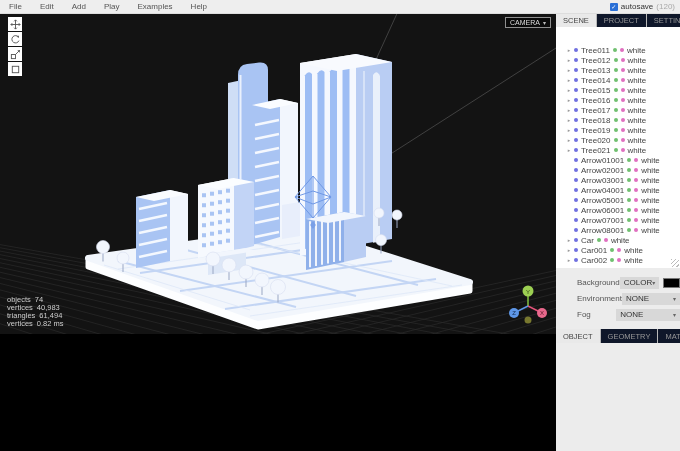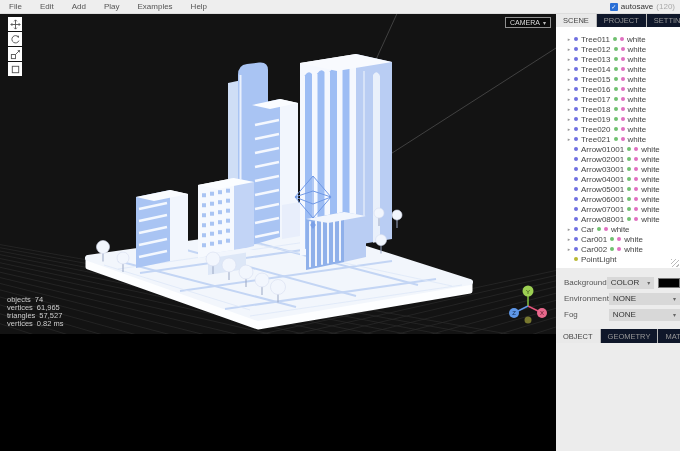--- a/index.html
+++ b/index.html
@@ -23,30 +23,30 @@
   .camera-btn .caret{font-size:6px;color:#bbb;}
   .stats{position:absolute;left:7px;bottom:6px;font-size:7.5px;color:#cfcfcf;line-height:8px;}
   .stat .sv{margin-left:4px;}
   .axis{position:absolute;right:6px;bottom:4px;cursor:pointer;}
 
   
   .sidebar{position:absolute;top:13px;right:0;width:124px;height:438px;background:#ececec;font-size:8px;color:#444;display:flex;flex-direction:column;}
   .tabbar{height:14px;background:#0f172a;display:flex;font-size:7.5px;flex:none;}
   .tab{padding:0 7px;display:flex;align-items:center;color:#999;border-right:1px solid #b9b9b9;cursor:pointer;}
   .tab.active{background:#e9e9e9;color:#444;}
-  .outliner{background:#fff;height:241px;flex:none;position:relative;padding-top:7px;box-sizing:border-box;overflow:hidden;}
+  .outliner{background:#fff;height:241px;flex:none;position:relative;padding-top:18px;box-sizing:border-box;overflow:hidden;}
   .row{height:10px;display:flex;align-items:center;padding-left:11px;gap:3px;cursor:default;white-space:nowrap;}
   .exp{color:#999;font-size:5px;width:4px;text-align:center;}
   .dot{width:4px;height:4px;border-radius:50%;flex:none;}
   .nm{color:#444;}
   .matname{color:#444;}
   .resize-handle{position:absolute;right:1px;bottom:1px;width:8px;height:8px;background:repeating-linear-gradient(135deg,#bbb 0 1px,transparent 1px 3px);cursor:nwse-resize;}
   .props{padding:8px 0 4px 8px;display:flex;flex-direction:column;gap:3px;flex:none;}
   .prow{display:flex;align-items:center;height:13px;}
-  .plabel{width:48px;color:#555;}
+  .plabel{width:48px;color:#555;margin-left:13px;}
   .pselect{background:#d8d8d8;color:#333;height:12px;display:flex;align-items:center;padding:0 4px;box-sizing:border-box;cursor:pointer;}
   .caret{margin-left:auto;color:#666;font-size:6px;}
   .swatch{width:26px;height:10px;border:1px solid #777;margin-left:4px;box-sizing:border-box;cursor:pointer;}
   .tabbar2-wrap{margin-top:4px;}
   .filler{flex:1;background:#ececec;}
 </style>
 </head>
 <body>
 
 <div class="app">
@@ -299,22 +299,22 @@
       </div>
     </div>
 
     <div class="camera-btn">
       <span>CAMERA</span>
       <span class="caret">▾</span>
     </div>
 
     <div class="stats" id="stats">
         <div class="stat"><span class="sl">objects</span><span class="sv">74</span></div>
-        <div class="stat"><span class="sl">vertices</span><span class="sv">61,965</span></div>
-        <div class="stat"><span class="sl">triangles</span><span class="sv">57,527</span></div>
+        <div class="stat"><span class="sl">vertices</span><span class="sv">40,983</span></div>
+        <div class="stat"><span class="sl">triangles</span><span class="sv">61,494</span></div>
         <div class="stat"><span class="sl">vertices</span><span class="sv">0.82 ms</span></div>
       </div>
 
     <svg class="axis" width="44" height="48" viewBox="0 0 44 48">
       <line x1="22" y1="24" x2="22" y2="10" stroke="#86c443" stroke-width="1.5"></line>
       <line x1="22" y1="24" x2="36" y2="31" stroke="#e4537a" stroke-width="1.5"></line>
       <line x1="22" y1="24" x2="8" y2="31" stroke="#5e97e8" stroke-width="1.5"></line>
       <circle cx="22" cy="38" r="3.5" fill="#78782f"></circle>
       <circle cx="22" cy="9" r="5.5" fill="#9ccf52"></circle>
       <text x="22" y="11.5" font-size="6" fill="#2c3a12" text-anchor="middle">Y</text>

